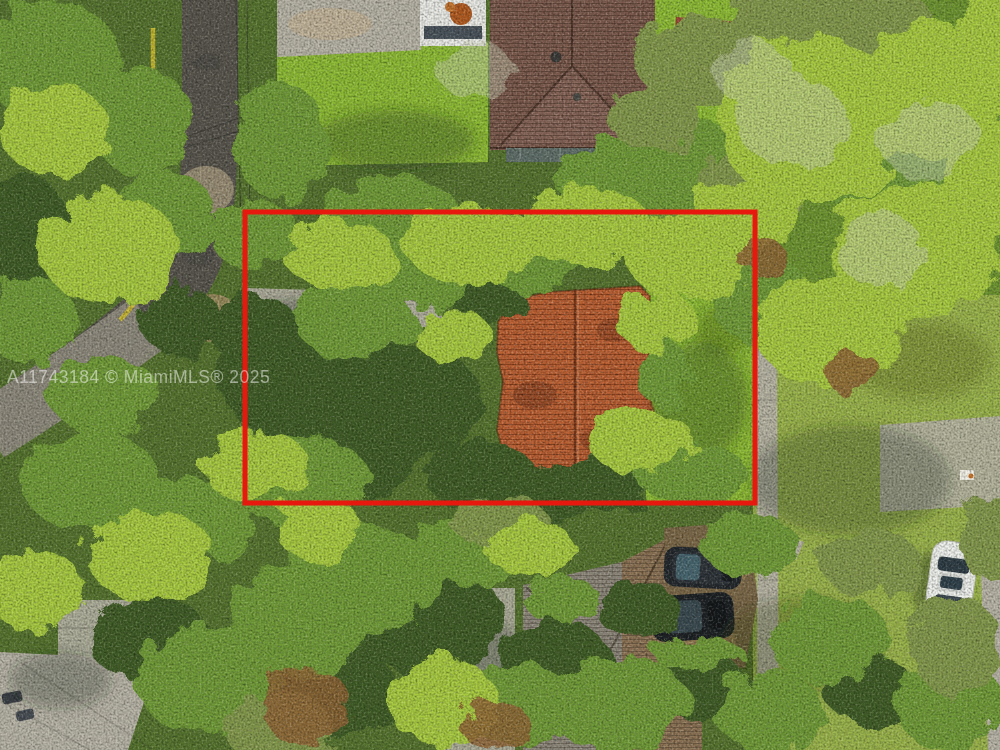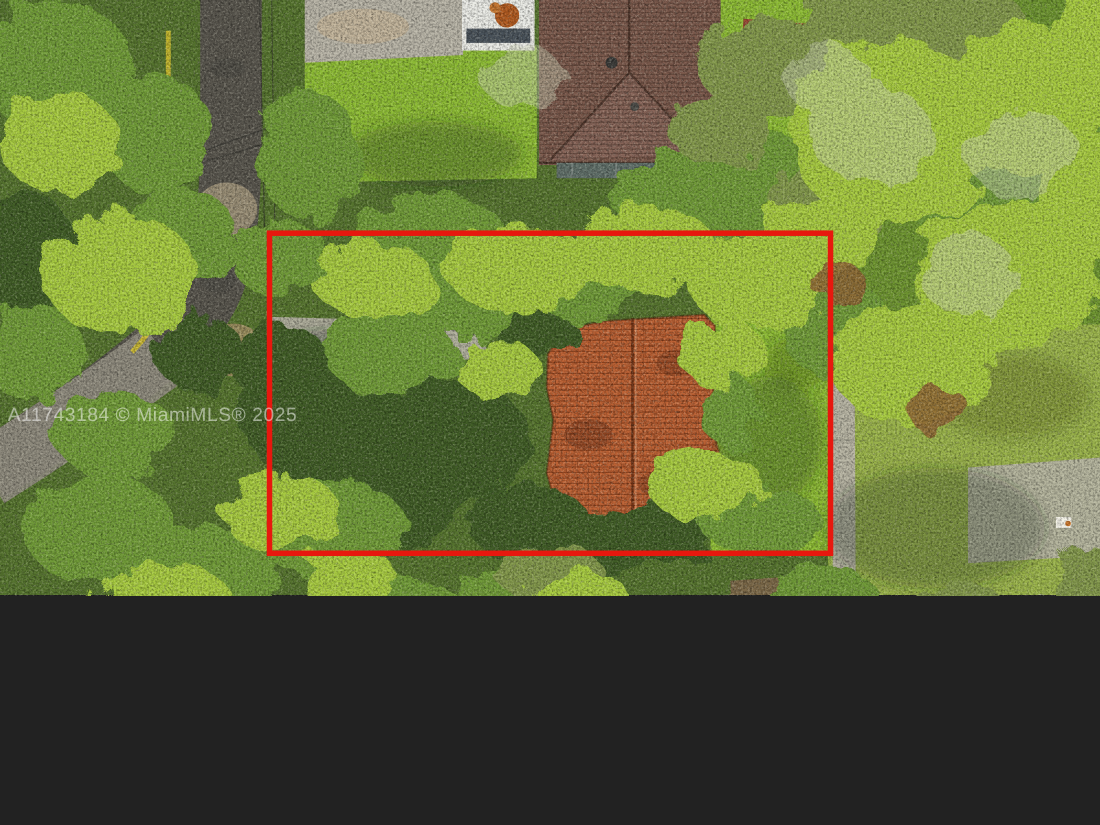--- a/index.html
+++ b/index.html
@@ -1,16 +1,16 @@
 <!DOCTYPE html>
 <html><head>
 <meta charset="utf-8">
 <style>
   html,body{margin:0;padding:0;background:#222;}
-  .stage{position:relative;width:1000px;height:541px;overflow:hidden;background:#55732e;
+  .stage{position:relative;width:1000px;height:750px;overflow:hidden;background:#55732e;
          font-family:"Liberation Sans",sans-serif;}
   svg{display:block}
   .wm{font-family:"Liberation Sans",sans-serif;font-size:17.5px;letter-spacing:.5px;}
 </style>
 </head>
 <body>
 
 <div class="stage">
 <svg width="1000" height="750" viewBox="0 0 1000 750" xmlns="http://www.w3.org/2000/svg">
   <defs>

